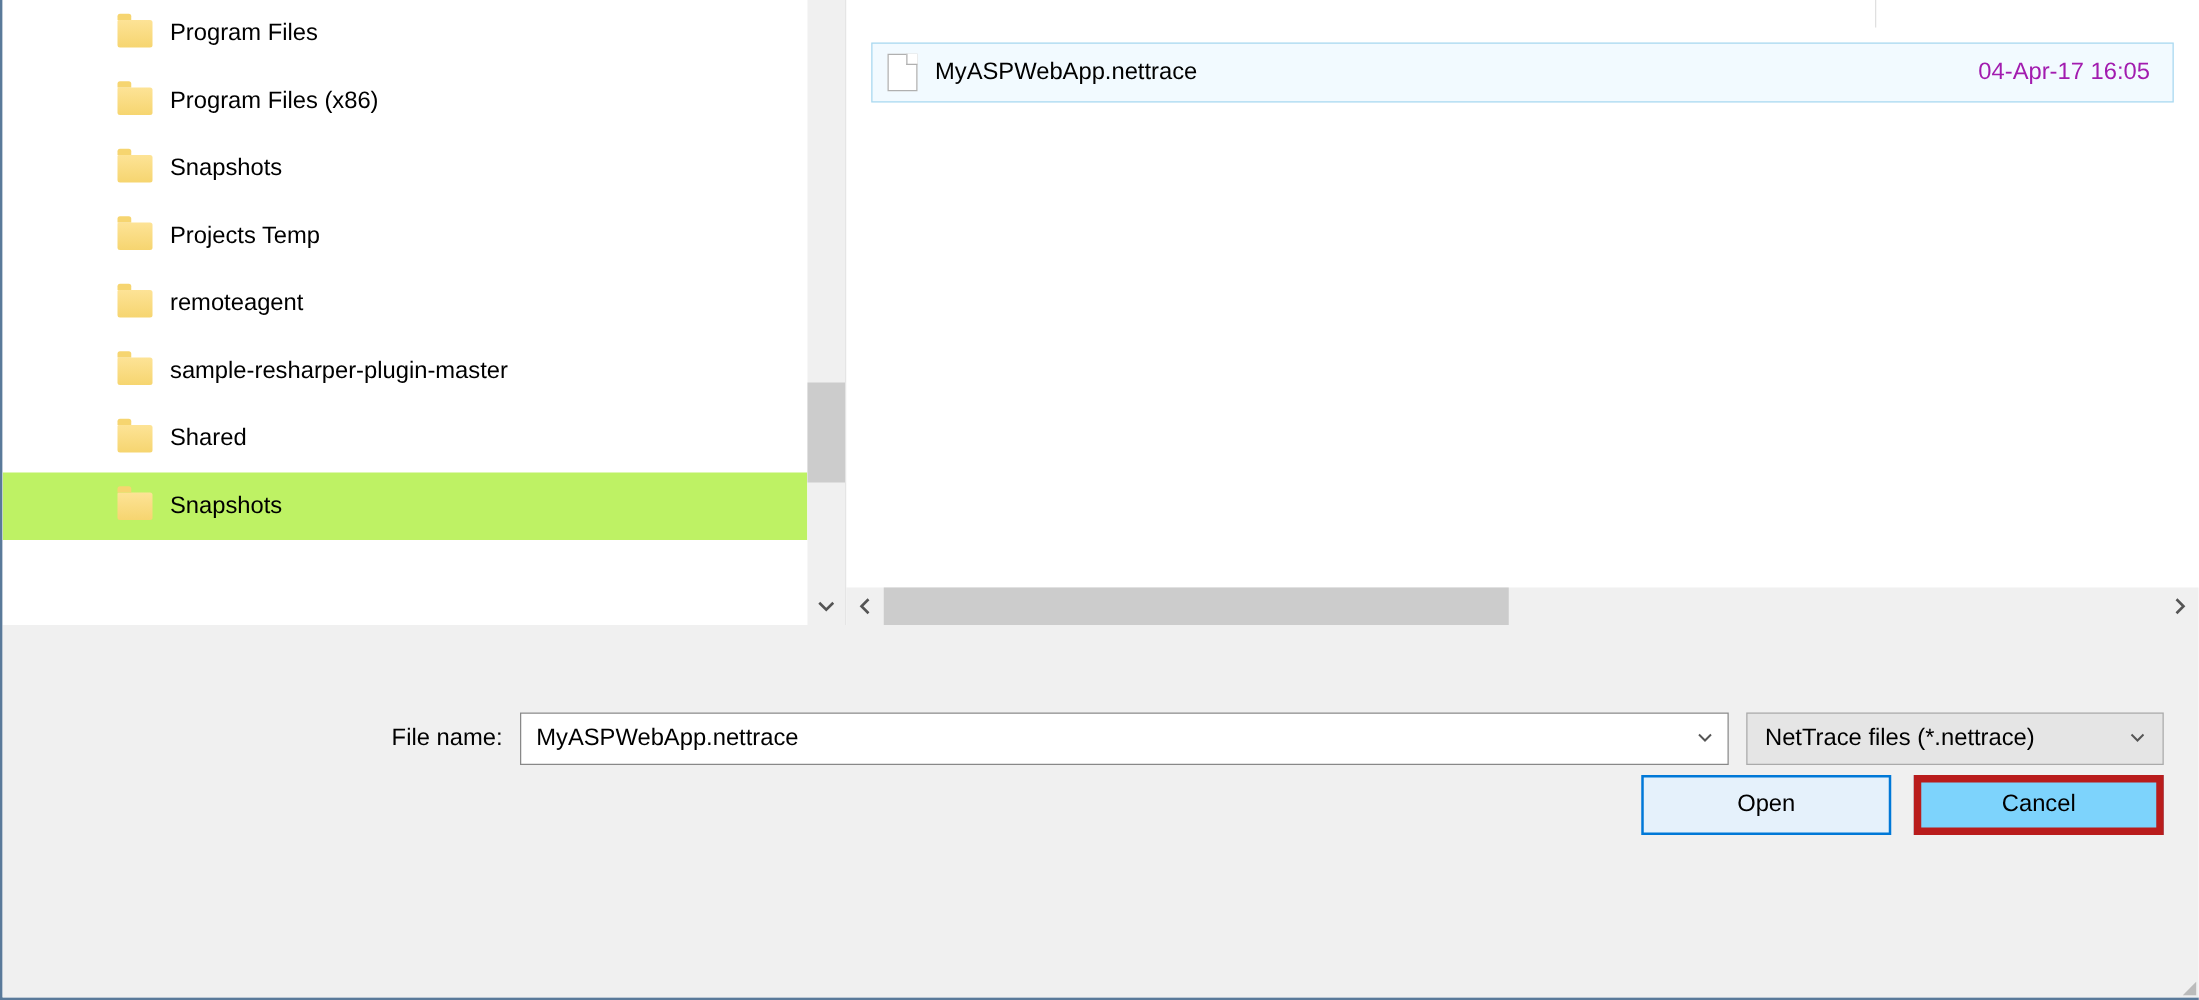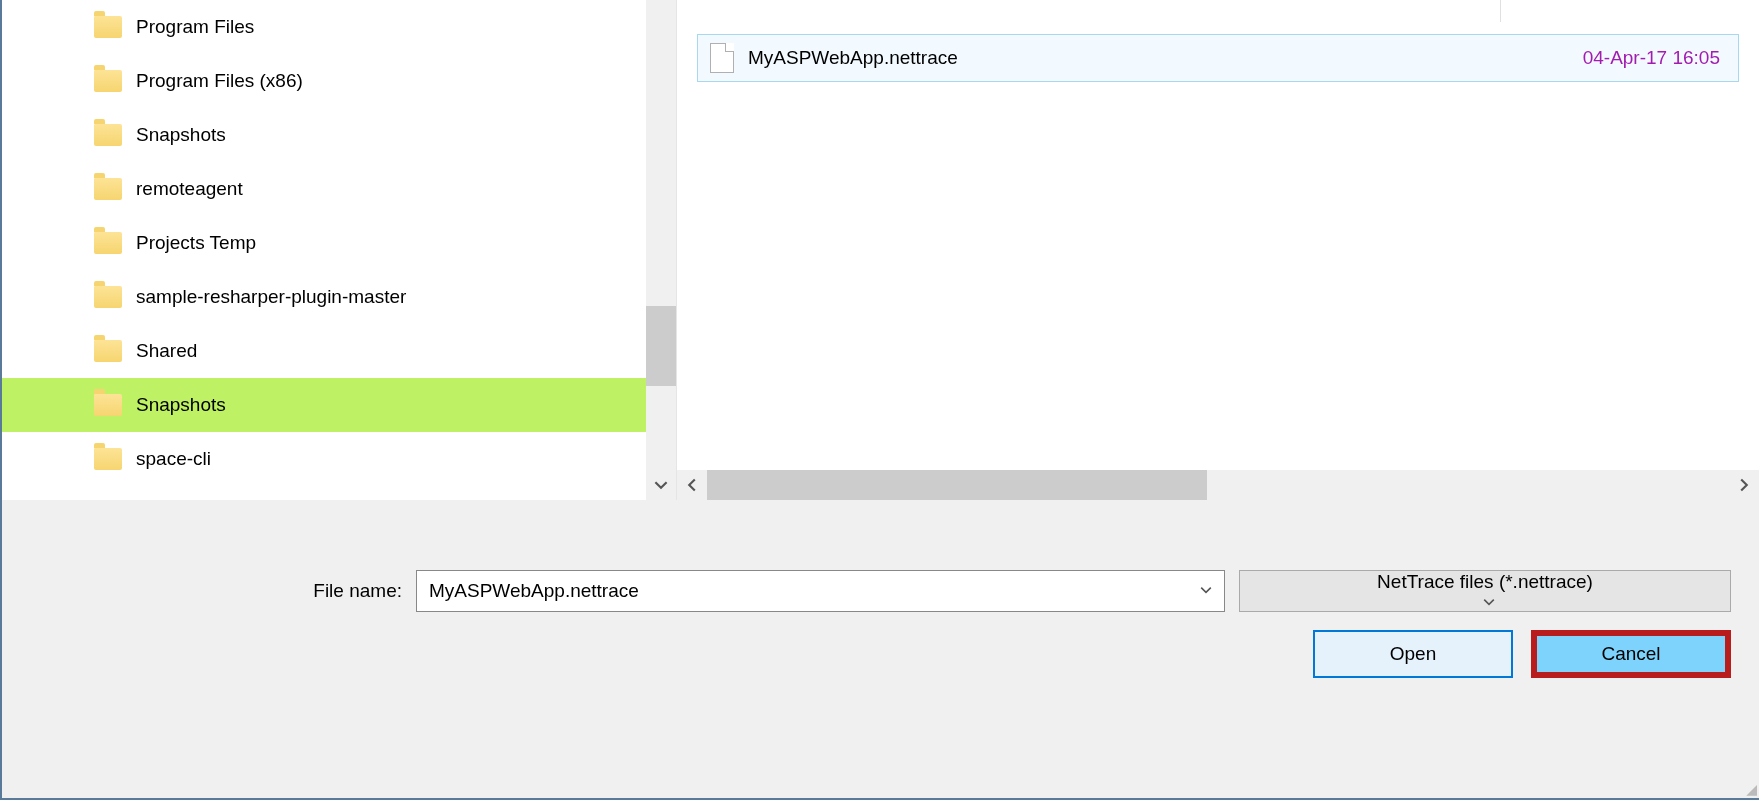--- a/index.html
+++ b/index.html
@@ -157,21 +157,21 @@
     
     .bottom-bar {
       height: 298px;
       background: #f0f0f0;
       padding: 70px 28px 0 0;
     }
     .filename-row {
       display: flex;
       align-items: center;
       gap: 14px;
-      margin-bottom: 18px;
+      margin-bottom: 8px;
     }
     .filename-label {
       width: 400px;
       text-align: right;
       color: #000;
     }
     .filename-combo {
       flex: 1;
       height: 42px;
       background: #fff;
@@ -184,29 +184,28 @@
     .filename-combo input {
       border: none; outline: none;
       font: inherit; flex: 1;
       background: transparent;
     }
     .combo-chevron {
       color: #555; font-size: 14px;
       padding-left: 8px;
     }
     .filter-combo {
-      width: 492px;
+      width: 334px;
       height: 42px;
       background: #e5e5e5;
       border: 1px solid #aaa;
       display: flex;
       align-items: center;
       padding: 0 14px;
       justify-content: space-between;
-      flex-direction: column;
     }
     .buttons-row {
       display: flex;
       justify-content: flex-end;
       gap: 18px;
     }
     .btn {
       width: 200px;
       height: 48px;
       background: #7dd3fc;
@@ -247,41 +246,37 @@
       <div class="tree-item">
         <span class="folder-icon"></span>
         <span class="tree-label">Program Files (x86)</span>
       </div>
       <div class="tree-item">
         <span class="folder-icon"></span>
         <span class="tree-label">Snapshots</span>
       </div>
       <div class="tree-item">
         <span class="folder-icon"></span>
+        <span class="tree-label">Projects Temp</span>
+      </div>
+      <div class="tree-item">
+        <span class="folder-icon"></span>
         <span class="tree-label">remoteagent</span>
       </div>
       <div class="tree-item">
         <span class="folder-icon"></span>
-        <span class="tree-label">Projects Temp</span>
-      </div>
-      <div class="tree-item">
-        <span class="folder-icon"></span>
         <span class="tree-label">sample-resharper-plugin-master</span>
       </div>
       <div class="tree-item">
         <span class="folder-icon"></span>
         <span class="tree-label">Shared</span>
       </div>
       <div class="tree-item selected">
         <span class="folder-icon"></span>
         <span class="tree-label">Snapshots</span>
-      </div>
-      <div class="tree-item">
-        <span class="folder-icon"></span>
-        <span class="tree-label">space-cli</span>
       </div>
     </div>
     <div class="tree-scroll">
       <div class="tree-scroll-thumb"></div>
       <div class="tree-scroll-down">
         <svg width="14" height="14" viewBox="0 0 10 10">
             <path d="M1 3 L5 7 L9 3" fill="none" stroke="#555" stroke-width="1.5"></path>
           </svg>
       </div>
     </div>

